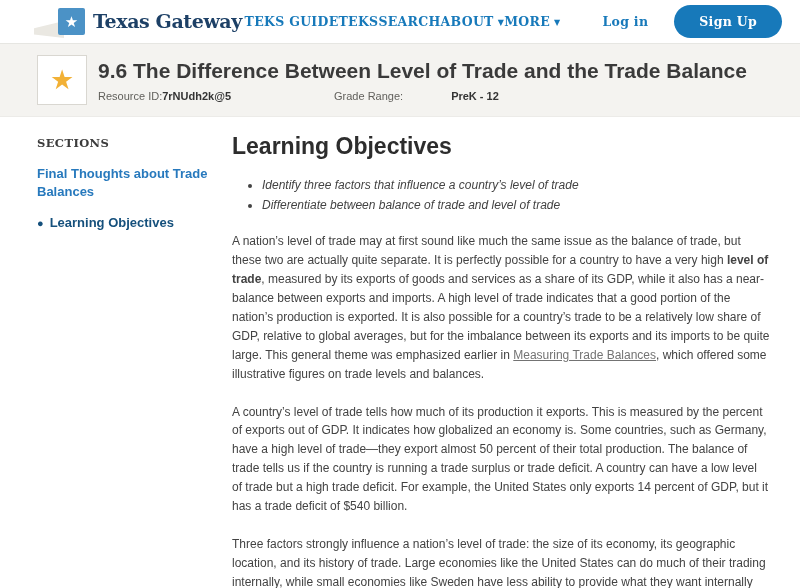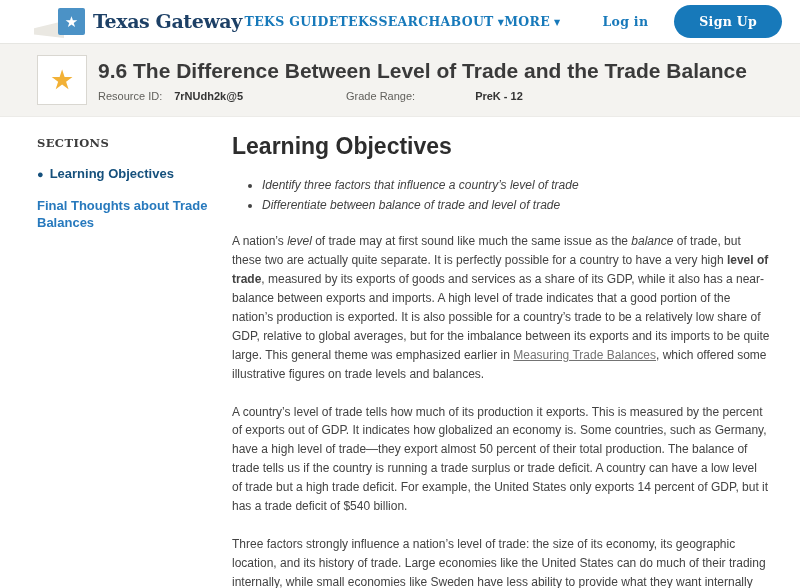--- a/index.html
+++ b/index.html
@@ -56,21 +56,21 @@
     border-bottom: 1px solid #ecebe8;
   }
   .resource-icon-box {
     width: 50px; height: 50px; background: #fff; border: 1px solid #d9d7d1;
     display: flex; align-items: center; justify-content: center; flex-shrink: 0;
   }
   .resource-star { color: #f2b136; font-size: 27px; line-height: 1; }
   .resource-title { font-size: 21px; font-weight: bold; color: #3a3a3a; margin-bottom: 7px; }
   .resource-meta { display: flex; font-size: 11px; color: #605f5b; }
   .meta-label { font-weight: normal; }
-  .meta-value { font-weight: bold; color: #343434; margin-left: 12px; text-align: right; }
+  .meta-value { font-weight: bold; color: #343434; margin-left: 0; text-align: right; }
   .meta-grade { margin-left: 103px; display: flex; gap: 48px; }
 
   
   .content { display: flex; padding: 16px 30px 0 37px; }
 
   .sidebar { width: 172px; flex-shrink: 0; margin-right: 23px; }
   .sections-heading {
     font-family: "DejaVu Serif", serif; font-weight: bold; font-size: 11.5px;
     color: #3c3c3c; letter-spacing: 0.4px; margin: 3px 0 15px;
   }
@@ -80,21 +80,21 @@
   .section-link.active .dot { font-size: 11px; margin-right: 6px; }
   .section-link.inactive { color: #2779bd; }
 
   .main-col { flex: 1; max-width: 540px; }
   .page-heading { font-size: 23px; font-weight: bold; color: #2d2d2d; margin: 0 0 16px; }
   .body-text { font-size: 12px; line-height: 1.58; color: #434343; }
   .intro { margin-bottom: 2px; }
   .objectives { margin: 4px 0 17px 0; padding-left: 30px; font-style: italic; }
   .objectives li { margin-bottom: 1px; }
   .para { margin-bottom: 19px; }
-  .it { font-style: italic; }
+  .it { }
   .bd { font-weight: bold; }
   .text-link { color: #737373; text-decoration: underline; cursor: pointer; }
 </style>
 </head>
 <body>
 
 <div class="page">
 
   <div class="site-header">
     <div class="logo">
@@ -136,22 +136,22 @@
           <span class="meta-value">PreK - 12</span>
         </span>
       </div>
     </div>
   </div>
 
   <div class="content">
 
     <div class="sidebar">
       <div class="sections-heading">SECTIONS</div>
+      <a class="section-link inactive">Final Thoughts about Trade Balances</a>
       <a class="section-link active"><span class="dot">●</span><span>Learning Objectives</span></a>
-      <a class="section-link inactive">Final Thoughts about Trade Balances</a>
     </div>
 
     <div class="main-col">
       <h1 class="page-heading">Learning Objectives</h1>
 
       <ul class="objectives body-text">
         <li>Identify three factors that influence a country’s level of trade</li>
         <li>Differentiate between balance of trade and level of trade</li>
       </ul>
 

